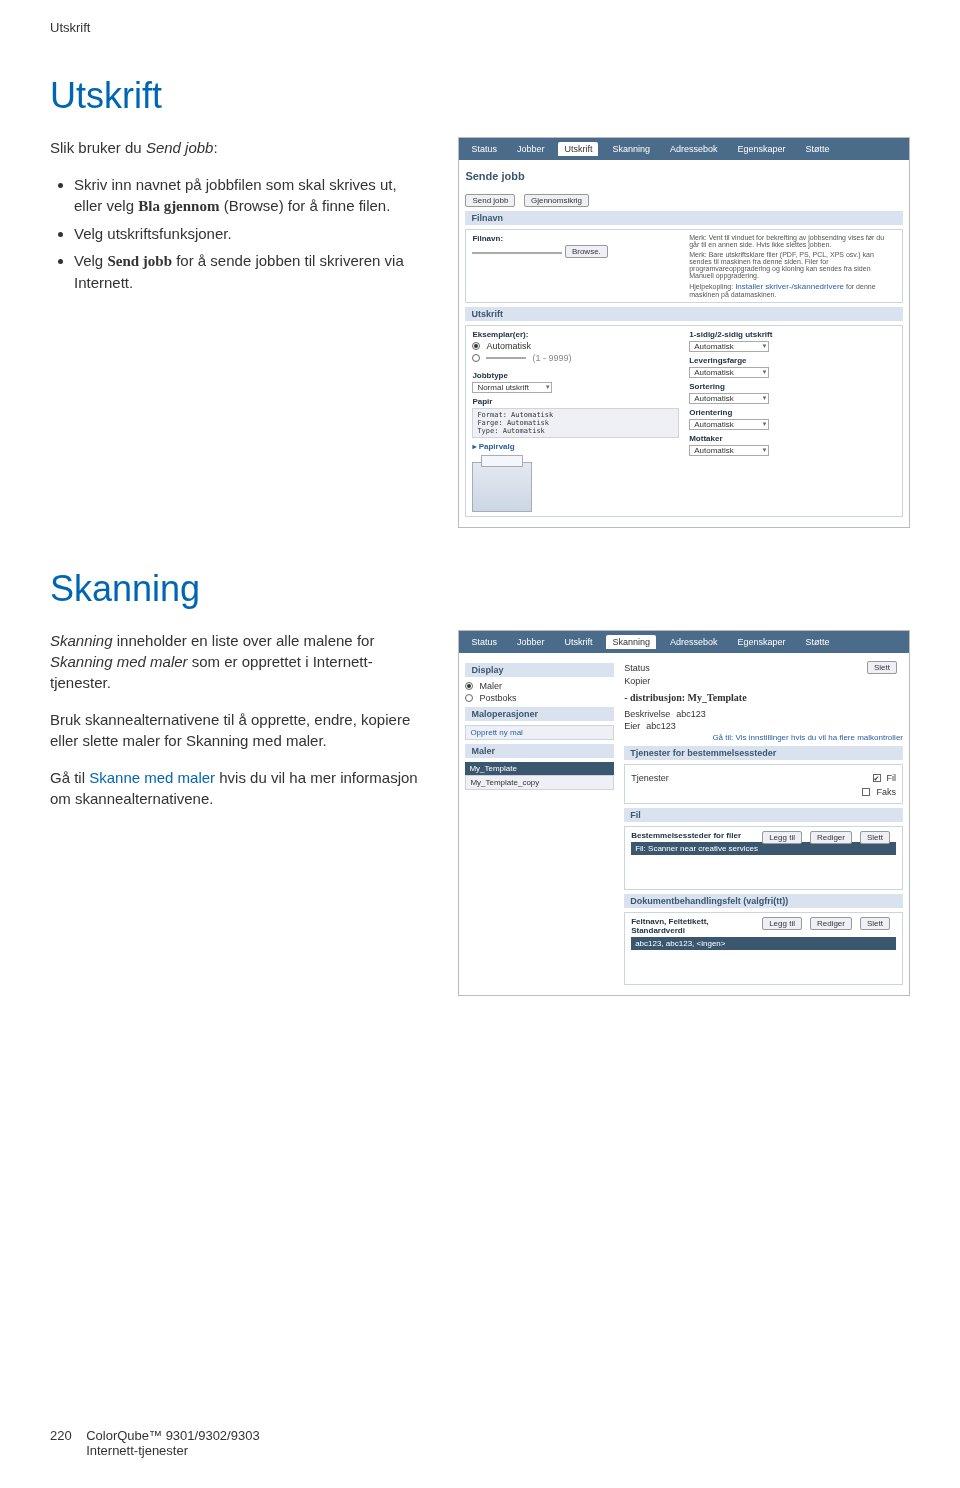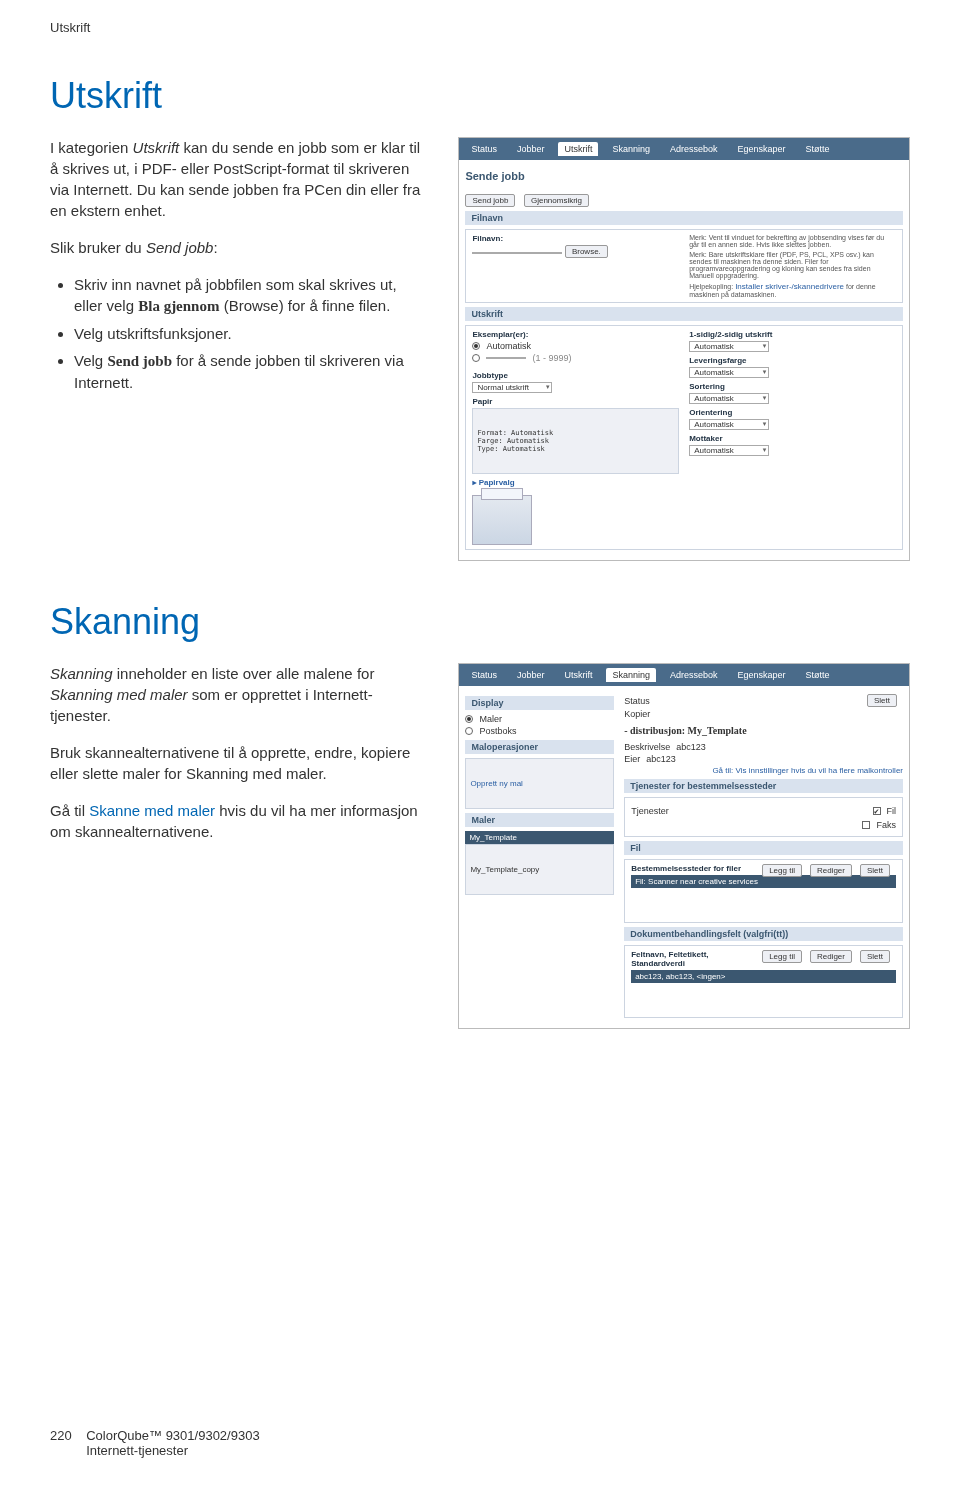--- a/index.html
+++ b/index.html
@@ -120,42 +120,39 @@
     content: ""; position: absolute; left: 8px; top: -8px;
     width: 40px; height: 10px; background: #f3f6fb; border:1px solid #aab;
   }
   
   .row { display: flex; align-items: center; gap: 6px; margin: 2px 0; }
   .sm-radio, .sm-check { width:8px; height:8px; border:1px solid #666; display:inline-block; }
   .sm-radio { border-radius:50%; }
   .sm-radio.on::after { content:""; display:block;width:4px;height:4px;background:#333;border-radius:50%;margin:1px; }
   .sm-check.on::after { content:"✔"; font-size:7px; line-height:8px; display:block; text-align:center; }
   .darkrow { background:#3b5770; color:#fff; padding:2px 4px; font-size:8px; }
-  .lightbox { background:#eef0f5; border:1px solid #ccd4e0; padding:20px 4px; font-size:8px; }
+  .lightbox { background:#eef0f5; border:1px solid #ccd4e0; padding:2px 4px; font-size:8px; }
   .right-btns { float:right; display:flex; flex-direction:row; gap:2px; }
   .link-blue { color:#2a5fa3; font-size:8px; }
   .disabled-text { color:#888; }
 
   .footer {
     position: absolute; bottom: 30px; left: 50px;
     font-size: 13px;
   }
 </style>
 </head>
 <body>
 
 <div class="breadcrumb">Utskrift</div>
 
 <h1 class="section">Utskrift</h1>
 
 <div class="two-col">
   <div class="text-col">
-    <p>
-      <span>I kategorien </span><span class="italic">Utskrift</span><span> kan du sende en jobb som er klar til å skrives ut, i PDF- eller PostScript-format til skriveren via Internett. Du kan sende jobben fra PCen din eller fra en ekstern enhet.</span>
-    </p>
     <p>
       <span>Slik bruker du </span><span class="italic">Send jobb</span><span>:</span>
     </p>
     <ul class="bullets">
       <li>
         <span>Skriv inn navnet på jobbfilen som skal skrives ut, eller velg </span><span class="bold">Bla gjennom</span><span> (Browse) for å finne filen.</span>
       </li>
       <li>Velg utskriftsfunksjoner.</li>
       <li>
         <span>Velg </span><span class="bold">Send jobb</span><span> for å sende jobben til skriveren via Internett.</span>

